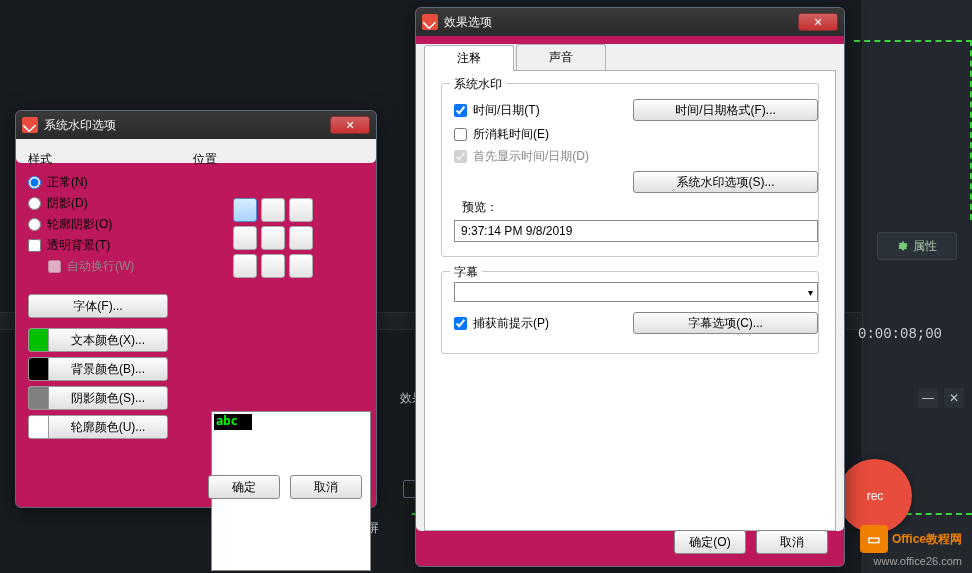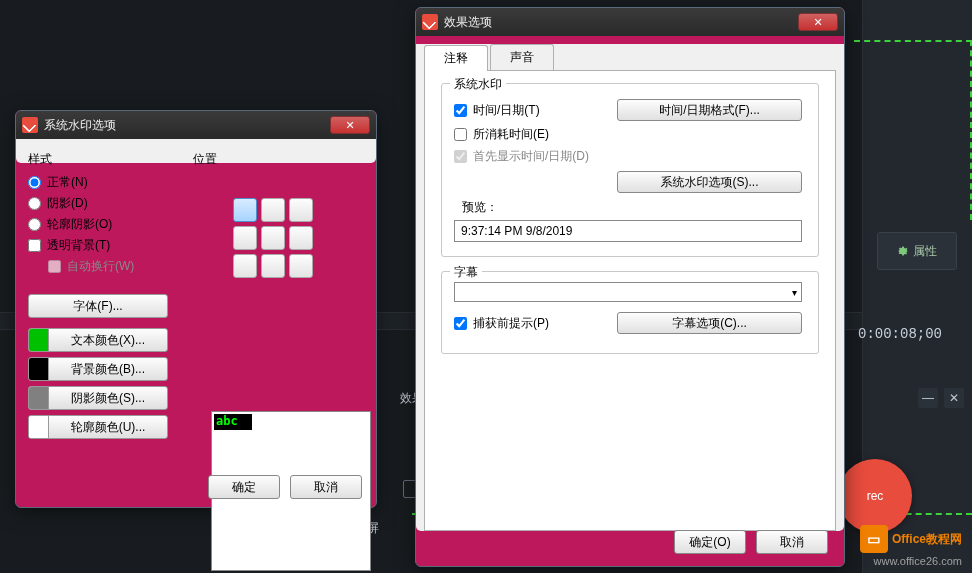--- a/index.html
+++ b/index.html
@@ -1,21 +1,21 @@
 <!DOCTYPE html>
 <html><head>
 <meta charset="utf-8">
 <style>
 * { box-sizing: border-box; margin: 0; padding: 0; font-family: "Microsoft YaHei", SimSun, Arial, sans-serif; font-size: 12px; }
 body { width: 972px; height: 573px; background: #1a1f24; position: relative; overflow: hidden; }
 
 
 .bg-editor { position: absolute; inset: 0; background: #181c20; }
 .bg-panel-right { position: absolute; right: 0; top: 0; width: 110px; height: 100%; background: #22282e; border-left: 1px solid #2a3036; }
-.prop-btn { position: absolute; right: 15px; top: 232px; width: 80px; height: 38px; background: #2a3138; border: 1px solid #384048; border-radius: 3px; color: #a8c8a8; display: flex; align-items: center; justify-content: center; gap: 4px; }
+.prop-btn { position: absolute; right: 15px; top: 232px; width: 80px; height: 28px; background: #2a3138; border: 1px solid #384048; border-radius: 3px; color: #a8c8a8; display: flex; align-items: center; justify-content: center; gap: 4px; }
 .prop-btn svg { width: 12px; height: 12px; }
 .timecode { position: absolute; right: 30px; top: 326px; color: #c8d0d8; font-size: 14px; font-family: Liberation Mono, monospace; }
 .min-close { position: absolute; right: 8px; top: 388px; display: flex; gap: 6px; color: #c0c8d0; }
 .min-close span { width: 20px; height: 20px; display:flex; align-items:center; justify-content:center; background:#2a3138; border-radius:2px; }
 .bg-fx-label { position: absolute; left: 400px; top: 390px; color: #c0c8d0; }
 .bg-fullscreen { position: absolute; left: 355px; top: 520px; color: #c0c8d0; }
 .bg-fs-icon { position:absolute; left:403px; top:480px; width:22px; height:18px; border:1px solid #667; border-radius:2px; }
 .green-dashes { position: absolute; top: 40px; right: 0; width: 118px; height: 180px; border: 2px dashed #3cd43c; border-left: none; border-bottom:none;}
 .green-bot { position:absolute; bottom:58px; right:0; width:560px; border-top:2px dashed #3cd43c; }
 .ruler { position:absolute; top:312px; left:0; right:110px; height:18px; background:#1e2328; border-top:1px solid #2a3036; border-bottom:1px solid #2a3036; }
@@ -55,24 +55,24 @@
 
 .preview-box { position: absolute; left: 195px; top: 300px; width: 160px; height: 160px; background: #fff; border: 1px solid #888; }
 .preview-inner { margin:2px; width:38px; height:16px; background:#000; color:#00ff00; font-family:monospace; font-weight:bold; font-size:12px; padding:0 2px; }
 
 .dlg-footer { position: absolute; bottom: 8px; right: 14px; display: flex; gap: 10px; margin-top: 32px; }
 .win-btn { min-width: 72px; height: 24px; background: linear-gradient(#fdfdfd,#e0e0e0); border: 1px solid #888; border-radius: 3px; color:#000; }
 
 
 .dlg2 { left: 415px; top: 7px; width: 430px; height: 560px; }
 .tabs { display: flex; border-bottom: 1px solid #b0b0b0; margin: 8px 8px 0 8px; }
-.tab { padding: 4px 19px; border: 1px solid #b0b0b0; border-bottom: none; background: #f0f0f0; margin-right: 2px; border-radius: 3px 3px 0 0; color:#000; position:relative; }
+.tab { padding: 4px 32px; border: 1px solid #b0b0b0; border-bottom: none; background: #f0f0f0; margin-right: 2px; border-radius: 3px 3px 0 0; color:#000; position:relative; }
 .tab.active { background: #fff; top:1px; }
 .tab-body { margin: 0 8px 8px 8px; border: 1px solid #b0b0b0; border-top: none; background: #fff; padding: 12px 16px; height: 460px; }
-.group { border: 1px solid #c8c8c8; border-radius: 3px; padding: 10px 16px 14px 12px; margin-bottom: 14px; position: relative; }
+.group { border: 1px solid #c8c8c8; border-radius: 3px; padding: 10px 0 14px 12px; margin-bottom: 14px; position: relative; }
 .group-title { position: absolute; top: -8px; left: 8px; background: #fff; padding: 0 4px; color:#000; }
 .opt-row { display: flex; align-items: center; margin: 5px 0; gap: 6px; color:#000; }
 .opt-row.disabled { color: #888; }
 .long-btn { width: 185px; height: 22px; background: linear-gradient(#fdfdfd,#e0e0e0); border: 1px solid #888; border-radius: 3px; margin-left: auto; color:#000; }
 .long-btn.center { display:block; margin: 6px 0 4px auto; }
 .preview-lbl { margin: 6px 0 4px 8px; color:#000; }
 .preview-field { width: 100%; height: 22px; border: 1px solid #888; padding: 2px 6px; background: #fff; color:#000; }
 .subtitle-select { width: 100%; height: 20px; border: 1px solid #888; background: #fff; display:flex; align-items:center; justify-content:flex-end; padding:0 4px; }
 .subtitle-select::after { content:"▾"; color:#000; font-size:10px; }
 .dlg2-footer { position:absolute; bottom:12px; right:16px; display:flex; gap:10px; }

